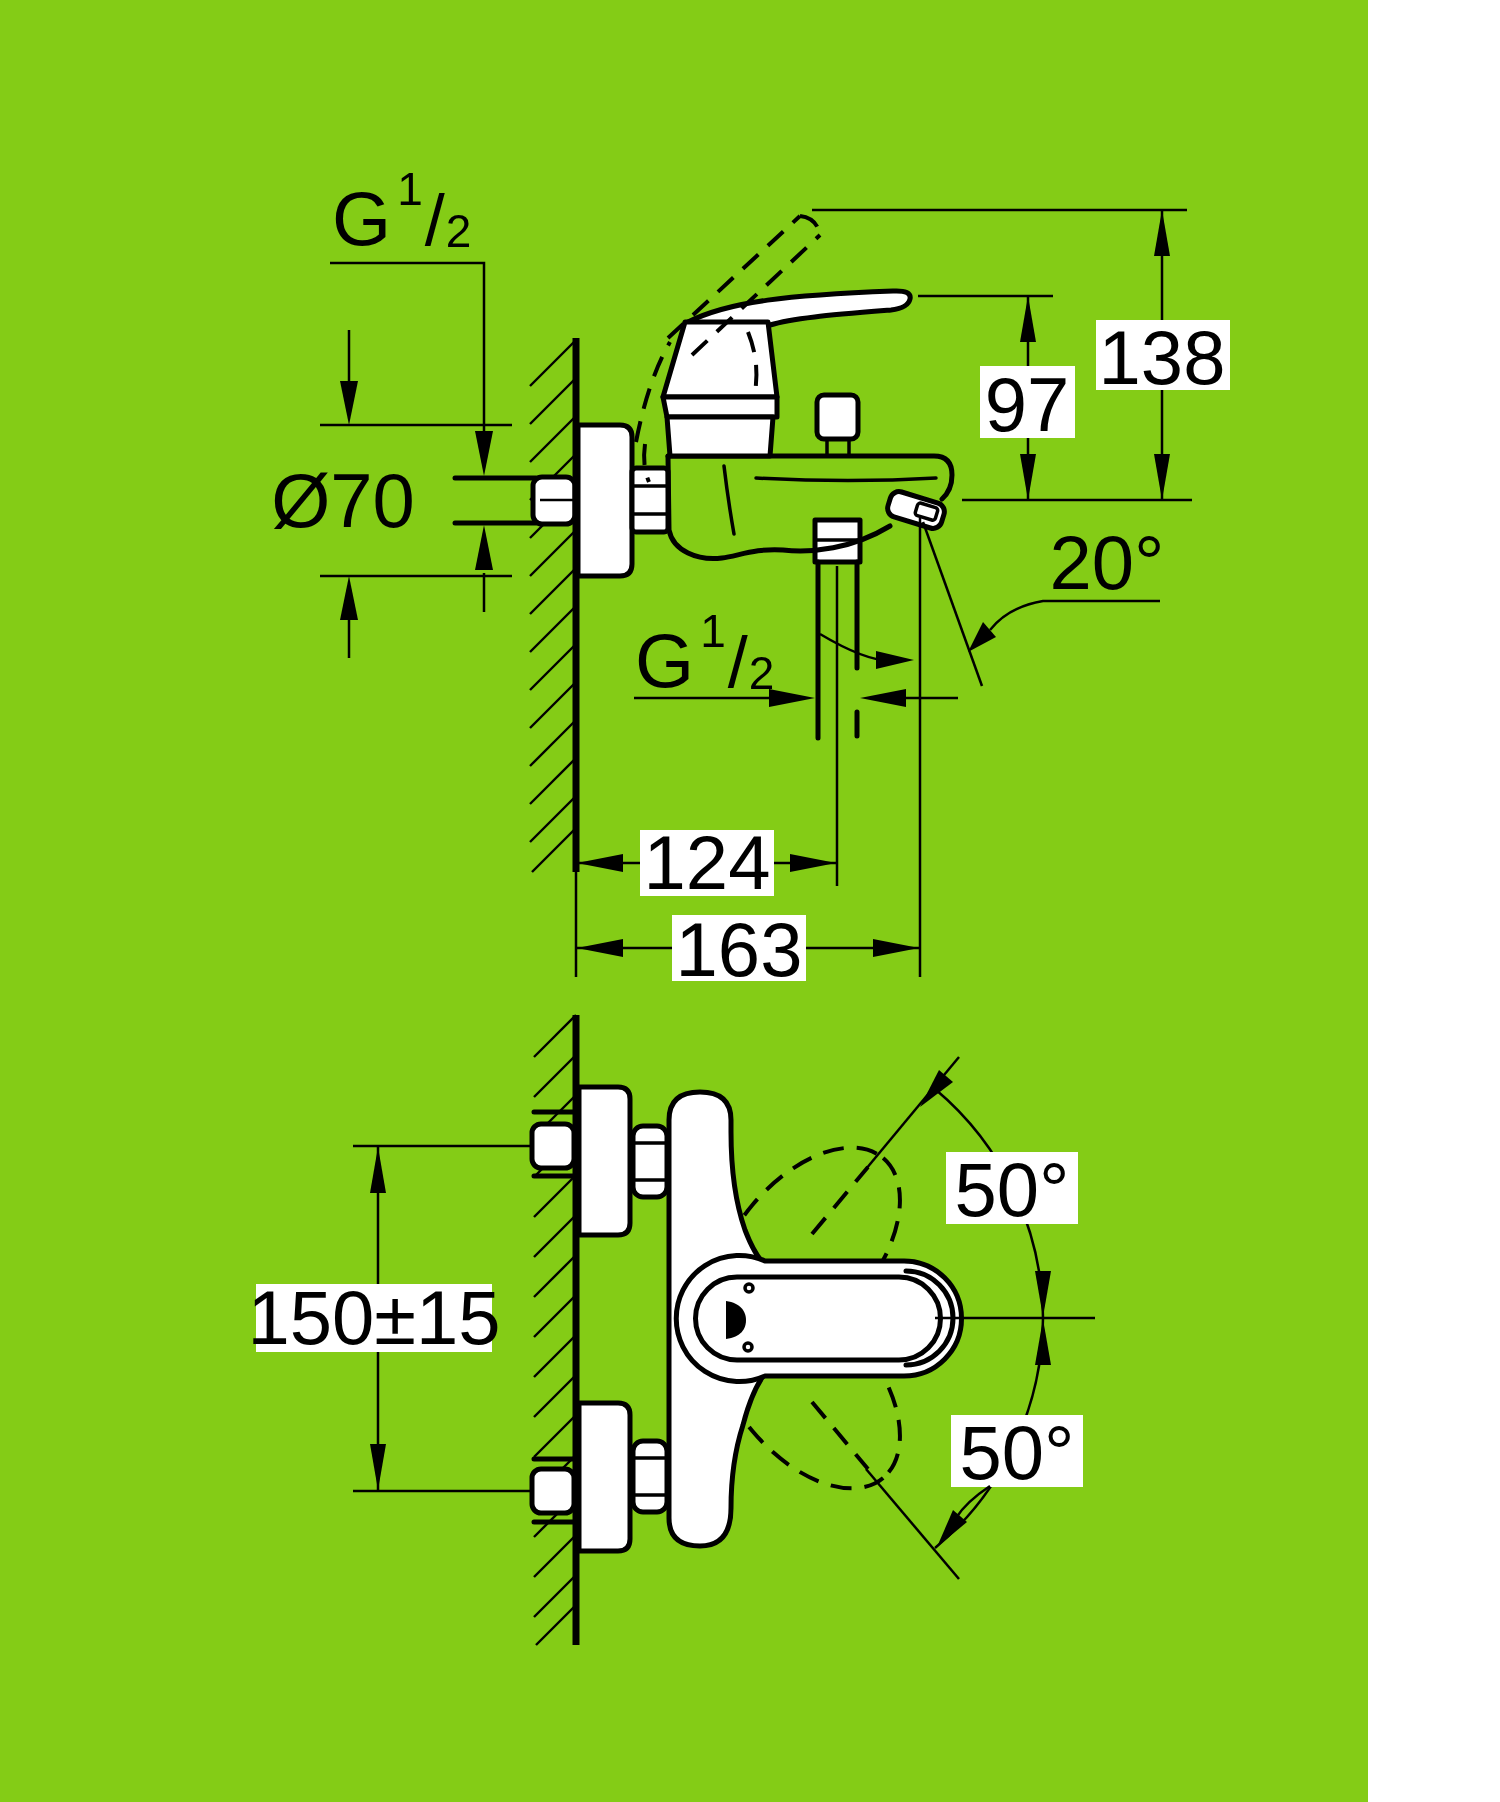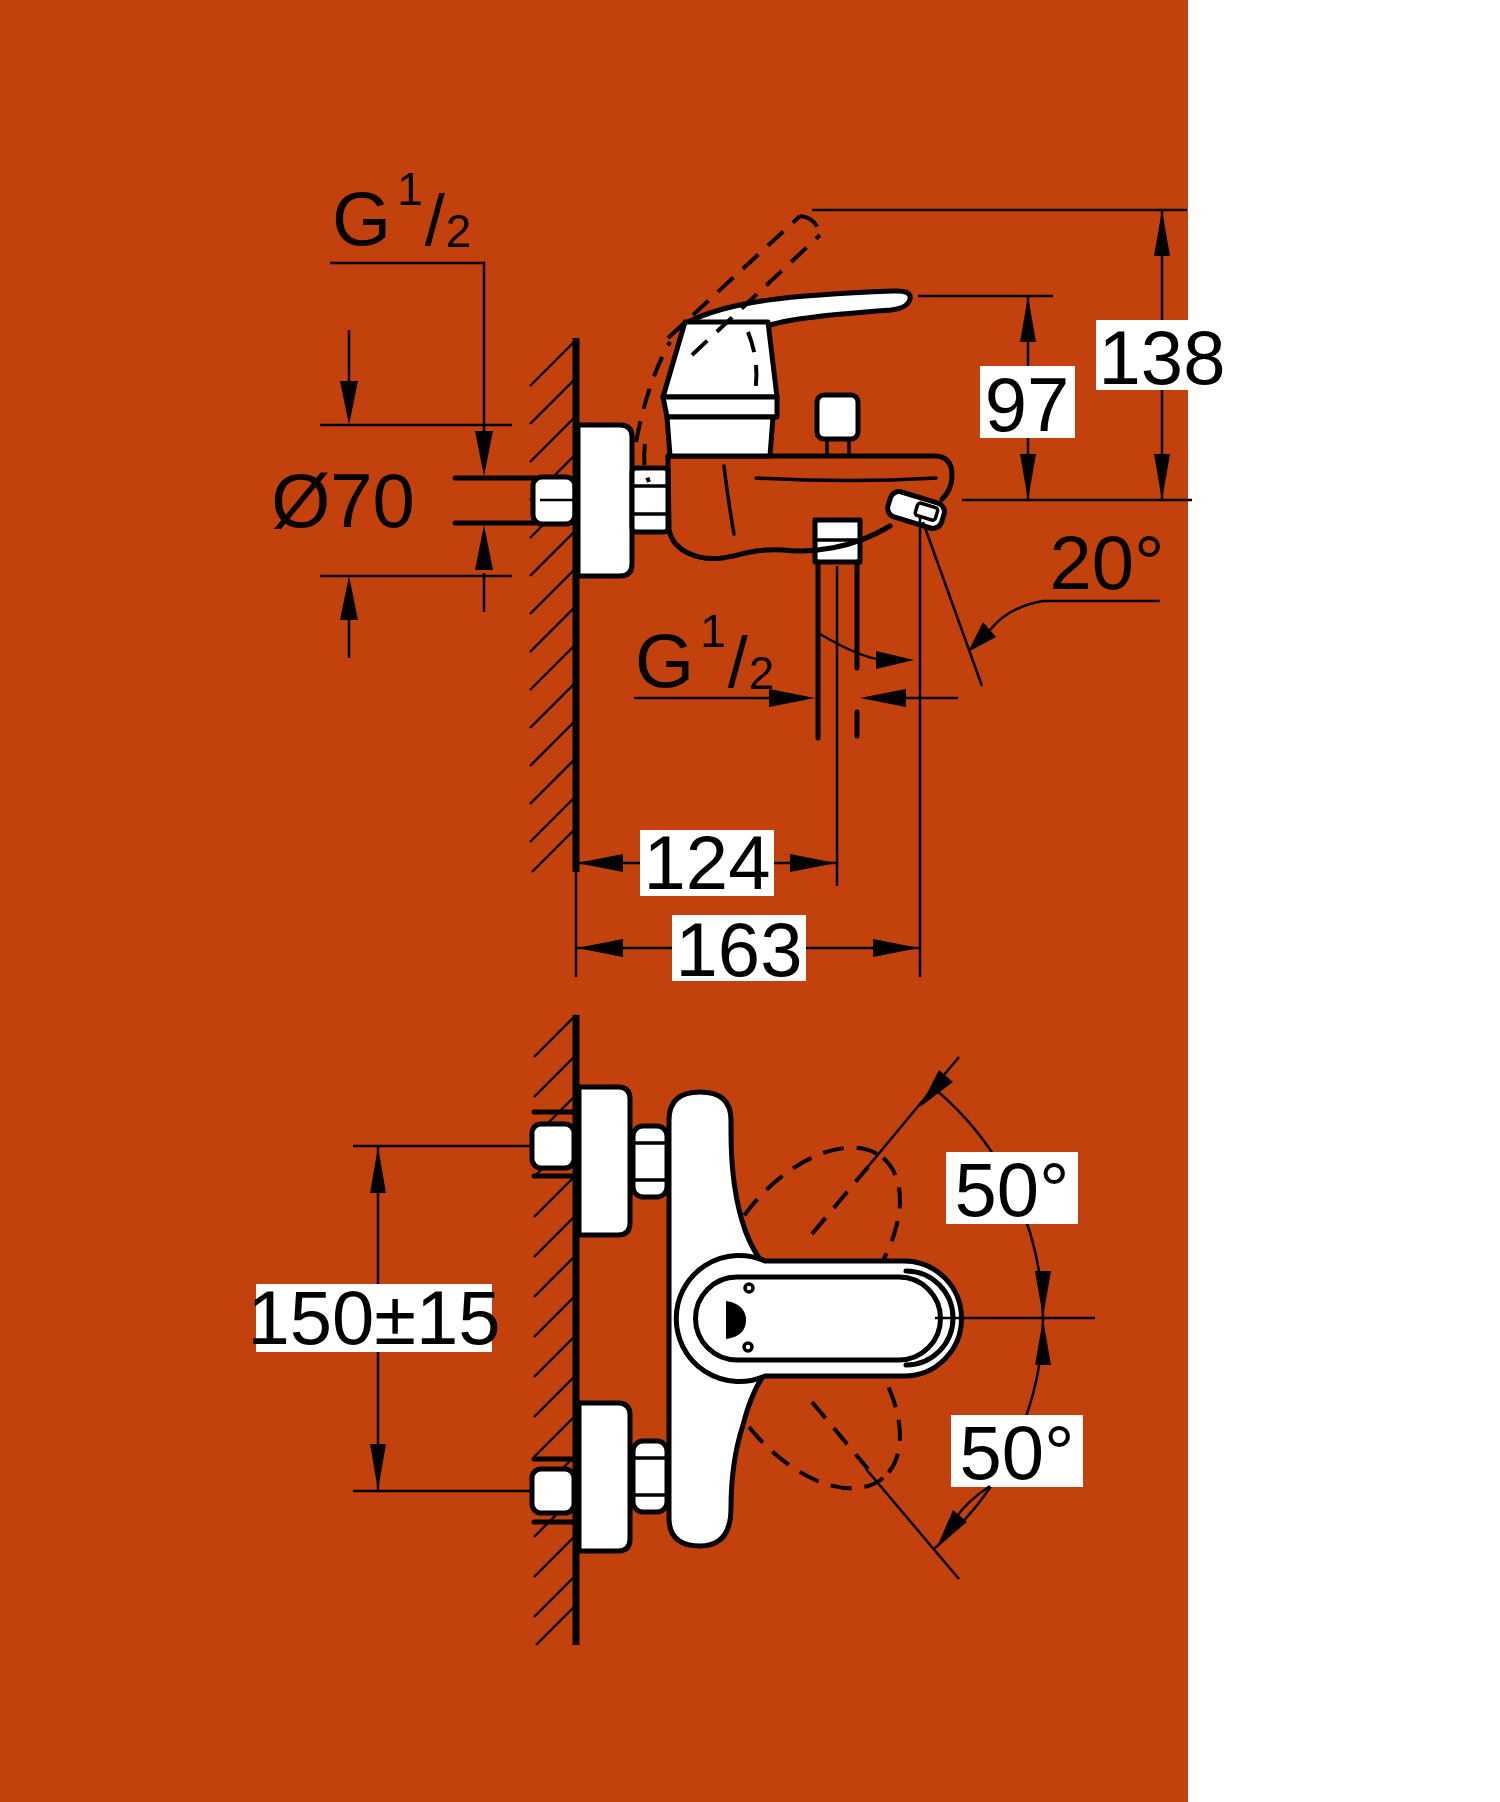--- a/index.html
+++ b/index.html
@@ -1,16 +1,16 @@
 <!DOCTYPE html>
 <html><head>
 <meta charset="utf-8">
 <style>
   html,body{margin:0;padding:0;background:#fff;}
-  .stage{width:1188px;height:1802px;position:relative;background:#c2410c;}
+  .stage{width:1368px;height:1802px;position:relative;background:#84cc16;}
   svg{display:block;}
   .o5{stroke:#000;stroke-width:5;fill:none;stroke-linejoin:round;stroke-linecap:round;}
   .o5f{stroke:#000;stroke-width:5;fill:#fff;stroke-linejoin:round;}
   .o4{stroke:#000;stroke-width:3.5;fill:none;stroke-linecap:round;}
   .o7{stroke:#000;stroke-width:7;fill:none;}
   .thin{stroke:#000;stroke-width:2.5;fill:none;}
   .hatch{stroke:#000;stroke-width:2.4;fill:none;}
   .dash{stroke:#000;stroke-width:4;fill:none;stroke-dasharray:21 13;stroke-linecap:butt;}
   .arr{fill:#000;stroke:none;}
   .lblbg{fill:#fff;stroke:none;}

